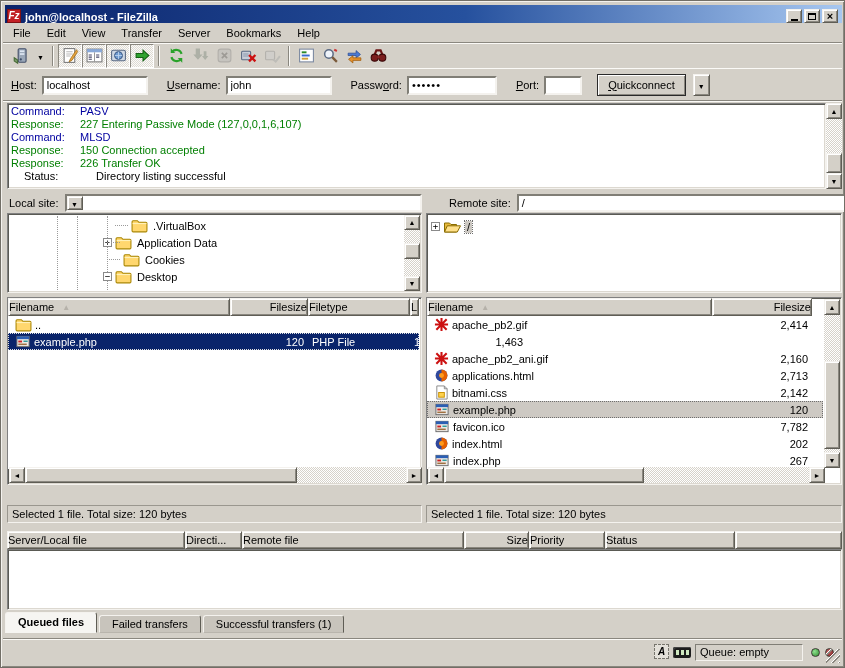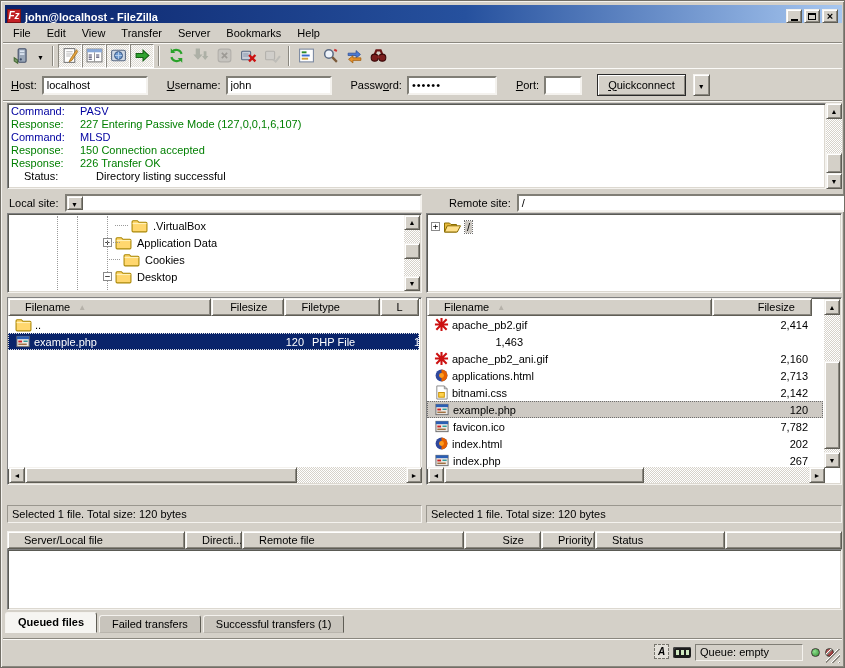--- a/index.html
+++ b/index.html
@@ -93,21 +93,21 @@
   .exp{width:9px;height:9px;background:#fff;border:1px solid #8a8a8a;font-size:9px;line-height:7px;
     text-align:center;flex:none;font-family:"DejaVu Sans Mono",monospace;}
   .tree-label{padding:0 2px;white-space:nowrap;}
   .tree-label.sel{background:#cdc9c3;outline:1px dotted #6e6e6e;}
   .ficon{flex:none;margin:0 3px;}
   
   .list{position:absolute;background:#fff;}
   .lheader{position:absolute;left:0;top:0;height:18px;display:flex;}
   .hcell{background:#d4d0c8;border:1px solid;border-color:#f4f2ee #5f5d55 #5f5d55 #f4f2ee;
     box-shadow:inset 1px 1px 0 #fff, inset -1px -1px 0 #8a877f;
-    padding:1px 16px;white-space:nowrap;overflow:hidden;display:flex;align-items:center;}
+    padding:1px 0;white-space:nowrap;overflow:hidden;display:flex;align-items:center;}
   .hcell.num{justify-content:flex-end;}
   .sort-icon{margin-left:8px;color:#b5b1a9;font-size:8px;}
   .sort-icon::before{content:"\25B2";}
   .rows{position:absolute;left:0;overflow:hidden;background:#fff;}
   .frow{height:17px;display:flex;align-items:center;white-space:nowrap;}
   .fcell{padding:0 4px;overflow:hidden;flex:none;display:flex;align-items:center;}
   .fcell.num{justify-content:flex-end;}
   .frow.sel-act{background:#0a246a;color:#fff;outline:1px dotted #e0e0e0;outline-offset:-1px;}
   .frow.sel-inact{background:#cdc9c3;outline:1px dotted #6e6e6e;outline-offset:-1px;}
   
@@ -115,22 +115,22 @@
   .lc-size{width:78px;}
   .lc-type{width:102px;}
   .lc-last{flex:1 1 auto;min-width:0;}
   
   .rc-name{width:285px;}
   .rc-size{width:100px;}
   
   .qc-c0{width:178px;}
   .qc-c1{width:57px;}
   .qc-c2{width:222px;}
-  .qc-c3{width:77px;}
-  .qc-c4{width:54px;align-items:center;}
+  .qc-c3{width:65px;}
+  .qc-c4{width:76px;align-items:center;}
   .qc-c5{width:130px;}
   .qc-c6{flex:1;}
   
   .panel-status{position:absolute;height:18px;background:#d4d0c8;border:1px solid;
     border-color:#9a978f #f4f2ee #f4f2ee #9a978f;padding:1px 4px;line-height:14px;white-space:nowrap;}
   
   .tabs{position:absolute;left:4px;top:611px;height:21px;display:flex;align-items:flex-start;}
   .tab{height:18px;margin-top:3px;background:#c8c4bc;border:1px solid;border-color:#f4f2ee #5f5d55 #b9b5ad #f4f2ee;
     border-radius:3px 3px 0 0;padding:2px 12px 0;white-space:nowrap;margin-right:2px;}
   .tab.active{height:21px;margin-top:0;background:#f6f5f2;font-weight:bold;border-bottom-color:#f6f5f2;padding-top:3px;}

